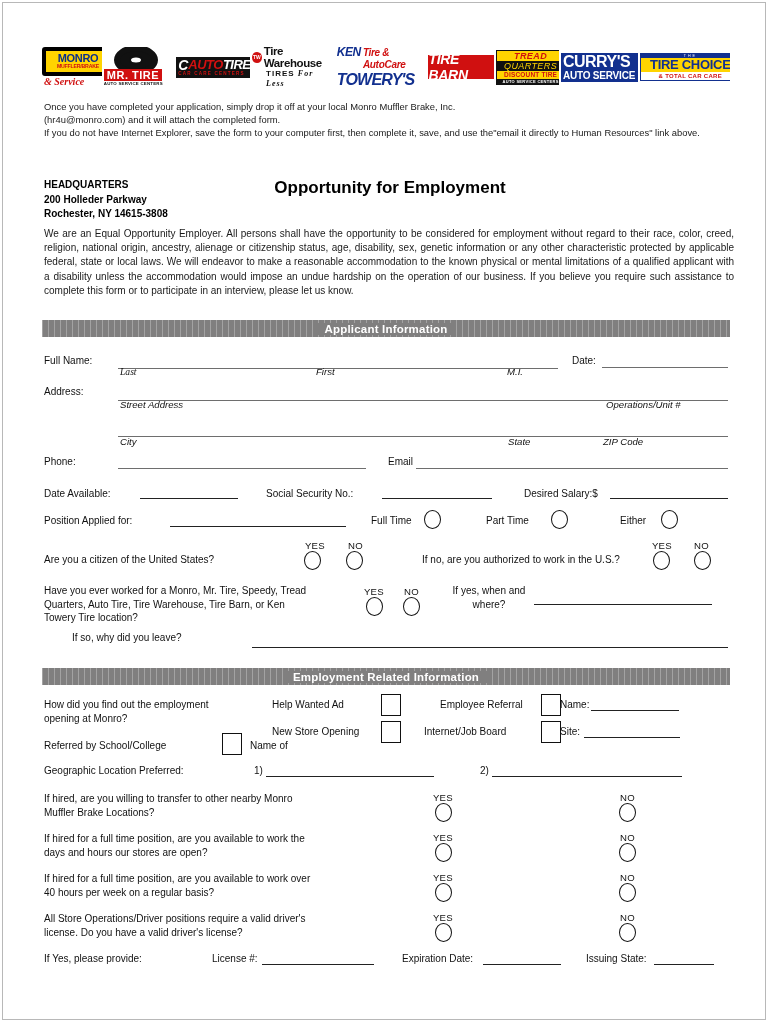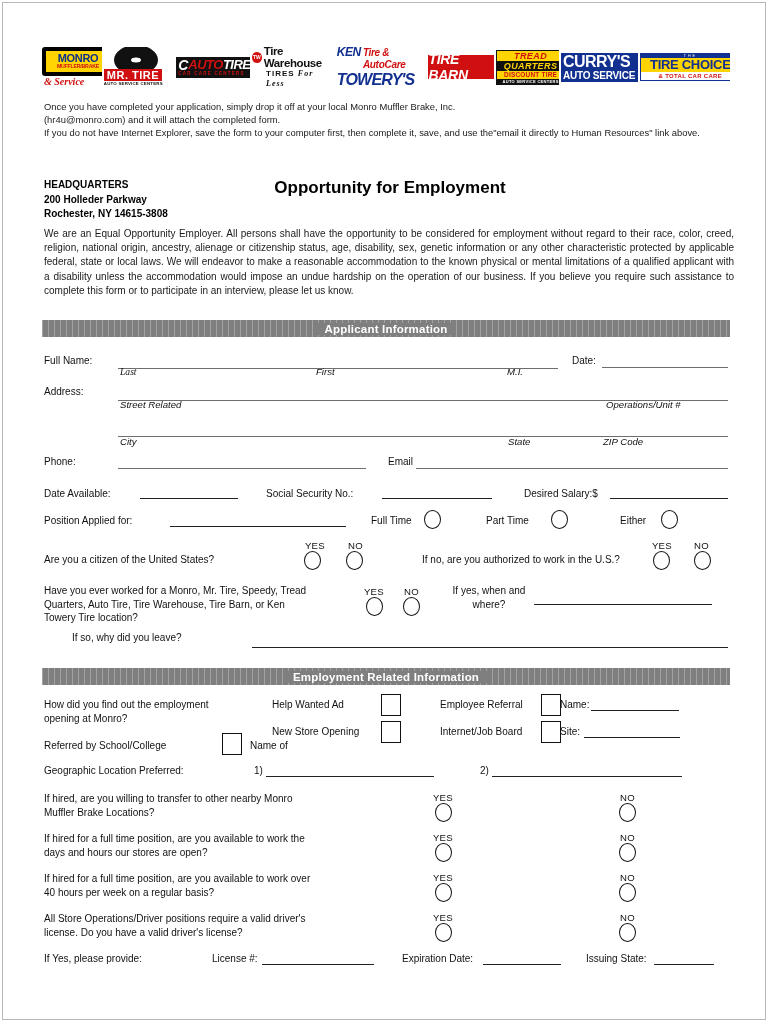--- a/index.html
+++ b/index.html
@@ -306,21 +306,21 @@
     font-weight: bold;
     font-size: 9px;
     font-style: italic;
     width: 100%;
     text-align: center;
     line-height: 10px;
     letter-spacing: 0.4px;
   }
   .tread-2 {
     color: #ffd400;
-    font-weight: bold;
+    font-weight: normal;
     font-size: 9px;
     font-style: italic;
     line-height: 10px;
     letter-spacing: 0.4px;
   }
   .tread-3 {
     background: #ffd400;
     color: #d01010;
     font-weight: bold;
     font-size: 6.5px;
@@ -639,21 +639,21 @@
   <div class="lbl" style="left:44px; top:354px;">Full Name:</div>
   <div class="rule" style="left:118px; top:368px; width:440px;"></div>
   <div class="lbl-it" style="left:120px; top:366px;font-family:Liberation Serif, serif;">Last</div>
   <div class="lbl-it" style="left:316px; top:366px;">First</div>
   <div class="lbl-it" style="left:507px; top:366px;">M.I.</div>
   <div class="lbl" style="left:572px; top:354px;">Date:</div>
   <div class="rule" style="left:602px; top:367px; width:126px;"></div>
 
   <div class="lbl" style="left:44px; top:385px;">Address:</div>
   <div class="rule" style="left:118px; top:400px; width:610px;"></div>
-  <div class="lbl-it" style="left:120px; top:399px;">Street Related</div>
+  <div class="lbl-it" style="left:120px; top:399px;">Street Address</div>
   <div class="lbl-it" style="left:606px; top:399px;">Operations/Unit #</div>
 
   <div class="rule" style="left:118px; top:436px; width:610px;"></div>
   <div class="lbl-it" style="left:120px; top:436px;">City</div>
   <div class="lbl-it" style="left:508px; top:436px;">State</div>
   <div class="lbl-it" style="left:603px; top:436px;">ZIP Code</div>
 
   <div class="lbl" style="left:44px; top:455px;">Phone:</div>
   <div class="rule" style="left:118px; top:468px; width:248px;"></div>
   <div class="lbl" style="left:388px; top:455px;">Email</div>
@@ -712,21 +712,21 @@
   <div class="chk" style="left:381px; top:694px;"></div>
 
   <div class="lbl" style="left:272px; top:725px;">New Store Opening</div>
   <div class="chk" style="left:381px; top:721px;"></div>
 
   <div class="lbl" style="left:440px; top:698px;">Employee Referral</div>
   <div class="chk" style="left:541px; top:694px;"></div>
   <div class="lbl" style="left:560px; top:698px;">Name:</div>
   <div class="rule-dk" style="left:591px; top:710px; width:88px;"></div>
 
-  <div class="lbl" style="left:440px; top:725px;">Internet/Job Board</div>
+  <div class="lbl" style="left:424px; top:725px;">Internet/Job Board</div>
   <div class="chk" style="left:541px; top:721px;"></div>
   <div class="lbl" style="left:560px; top:725px;">Site:</div>
   <div class="rule-dk" style="left:584px; top:737px; width:96px;"></div>
 
   <div class="lbl" style="left:44px; top:739px;">Referred by School/College</div>
   <div class="chk" style="left:222px; top:733px;"></div>
   <div class="lbl" style="left:250px; top:739px;">Name of</div>
 
   <div class="lbl" style="left:44px; top:764px;">Geographic Location Preferred:</div>
   <div class="lbl" style="left:254px; top:764px;">1)</div>

